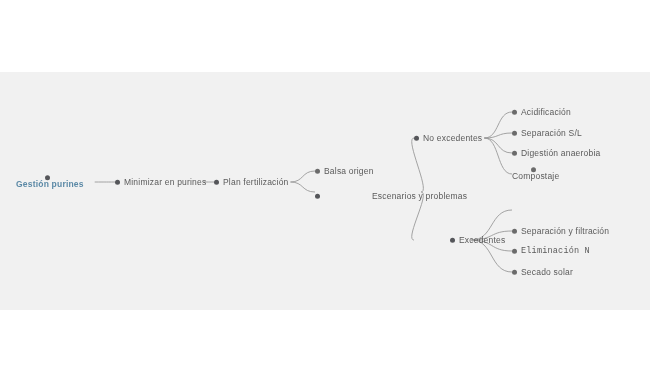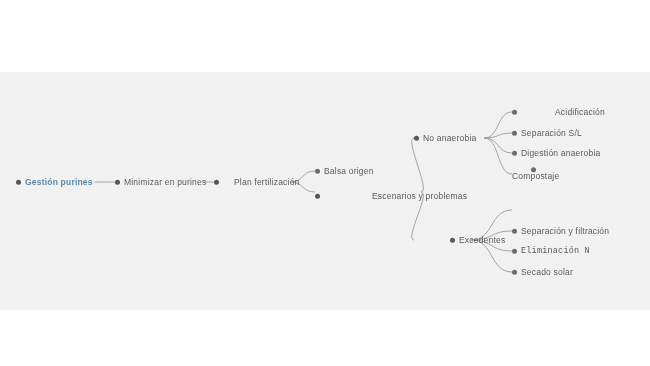--- a/index.html
+++ b/index.html
@@ -80,56 +80,56 @@
       <path d="M484.3125,138 C499.540625,138 496.771875,112 512,112" fill="none" stroke="#9a9a9a" stroke-width="0.9"></path>
       <path d="M484.3125,138 C499.540625,138 496.771875,133 512,133" fill="none" stroke="#9a9a9a" stroke-width="0.9"></path>
       <path d="M484.3125,138 C499.540625,138 496.771875,153 512,153" fill="none" stroke="#9a9a9a" stroke-width="0.9"></path>
       <path d="M484.3125,138 C499.540625,138 496.771875,174 512,174" fill="none" stroke="#9a9a9a" stroke-width="0.9"></path>
       <path d="M471.421875,240 C493.73984375,240 489.68203125,210 512,210" fill="none" stroke="#9a9a9a" stroke-width="0.9"></path>
       <path d="M471.421875,240 C493.73984375,240 489.68203125,231 512,231" fill="none" stroke="#9a9a9a" stroke-width="0.9"></path>
       <path d="M471.421875,240 C493.73984375,240 489.68203125,251 512,251" fill="none" stroke="#9a9a9a" stroke-width="0.9"></path>
       <path d="M471.421875,240 C493.73984375,240 489.68203125,272 512,272" fill="none" stroke="#9a9a9a" stroke-width="0.9"></path>
     </svg>
 
-  <div class="node root" id="node-root" style="left: 16px; top: 182px;">
+  <div class="node root" id="node-root" style="left: 16px; top: 182px; flex-direction: column;">
     <span class="dot"></span>
     <span class="label">Gestión purines</span>
   </div>
 
   <div class="node branch" id="node-n1" style="left: 115px; top: 182px;">
     <span class="dot"></span>
     <span class="label">Minimizar en purines</span>
   </div>
 
-  <div class="node branch" id="node-n2" style="left: 214px; top: 182px; gap: 11px;">
+  <div class="node branch" id="node-n2" style="left: 214px; top: 182px;">
     <span class="dot"></span>
     <span class="label">Plan fertilización</span>
   </div>
 
   <div class="node" id="node-n3" style="left: 315px; top: 171px;">
     <span class="dot"></span>
     <span class="label">Balsa origen</span>
   </div>
 
   <div class="node branch" id="node-n4" style="left: 315px; top: 196px; gap: 48px;">
     <span class="dot"></span>
     <span class="label">Escenarios y problemas</span>
   </div>
 
   <div class="node branch" id="node-n5" style="left: 414px; top: 138px;">
     <span class="dot"></span>
-    <span class="label">No anaerobia</span>
+    <span class="label">No excedentes</span>
   </div>
 
   <div class="node branch" id="node-n6" style="left: 414px; top: 240px; margin-left: 36px;">
     <span class="dot"></span>
     <span class="label">Excedentes</span>
   </div>
 
-  <div class="node" id="node-l1" style="left: 512px; top: 112px; gap: 34px;">
+  <div class="node" id="node-l1" style="left: 512px; top: 112px;">
     <span class="dot"></span>
     <span class="label">Acidificación</span>
   </div>
 
   <div class="node" id="node-l2" style="left: 512px; top: 133px;">
     <span class="dot"></span>
     <span class="label">Separación S/L</span>
   </div>
 
   <div class="node" id="node-l3" style="left: 512px; top: 153px;">

